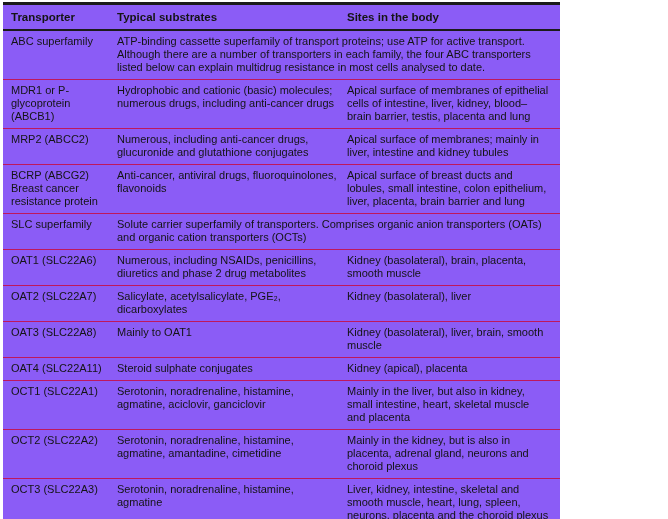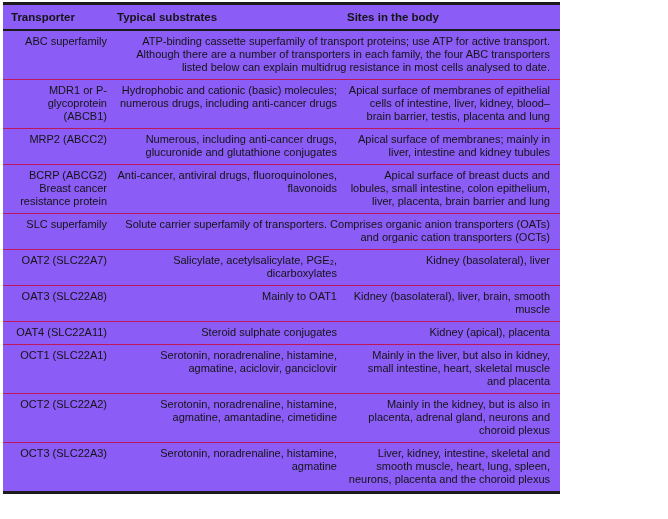--- a/index.html
+++ b/index.html
@@ -27,21 +27,21 @@
   th {
     text-align: left;
     vertical-align: top;
     font-size: 11.5px;
     line-height: 13px;
     font-weight: bold;
     padding: 6px 10px 5px 0;
     border-bottom: 2px solid #1b1b1b;
   }
   td {
-    text-align: right;
+    text-align: left;
     vertical-align: top;
     font-size: 11px;
     line-height: 13px;
     padding: 4px 10px 5px 0;
   }
   th:first-child, td:first-child { padding-left: 8px; }
   tbody tr { border-top: 1px solid #be185d; }
   tbody tr:first-child { border-top: none; }
 </style>
 </head>
@@ -79,20 +79,25 @@
       <tr>
         <td>BCRP (ABCG2) Breast cancer resistance protein</td>
         <td>Anti-cancer, antiviral drugs, fluoroquinolones, flavonoids</td>
         <td>Apical surface of breast ducts and lobules, small intestine, colon epithelium, liver, placenta, brain barrier and lung</td>
       </tr>
       <tr>
         <td>SLC superfamily</td>
         <td colspan="2">Solute carrier superfamily of transporters. Comprises organic anion transporters (OATs) and organic cation transporters (OCTs)</td>
       </tr>
       <tr>
+        <td>OAT1 (SLC22A6)</td>
+        <td>Numerous, including NSAIDs, penicillins, diuretics and phase 2 drug metabolites</td>
+        <td>Kidney (basolateral), brain, placenta, smooth muscle</td>
+      </tr>
+      <tr>
         <td>OAT2 (SLC22A7)</td>
         <td>Salicylate, acetylsalicylate, PGE₂, dicarboxylates</td>
         <td>Kidney (basolateral), liver</td>
       </tr>
       <tr>
         <td>OAT3 (SLC22A8)</td>
         <td>Mainly to OAT1</td>
         <td>Kidney (basolateral), liver, brain, smooth muscle</td>
       </tr>
       <tr>

